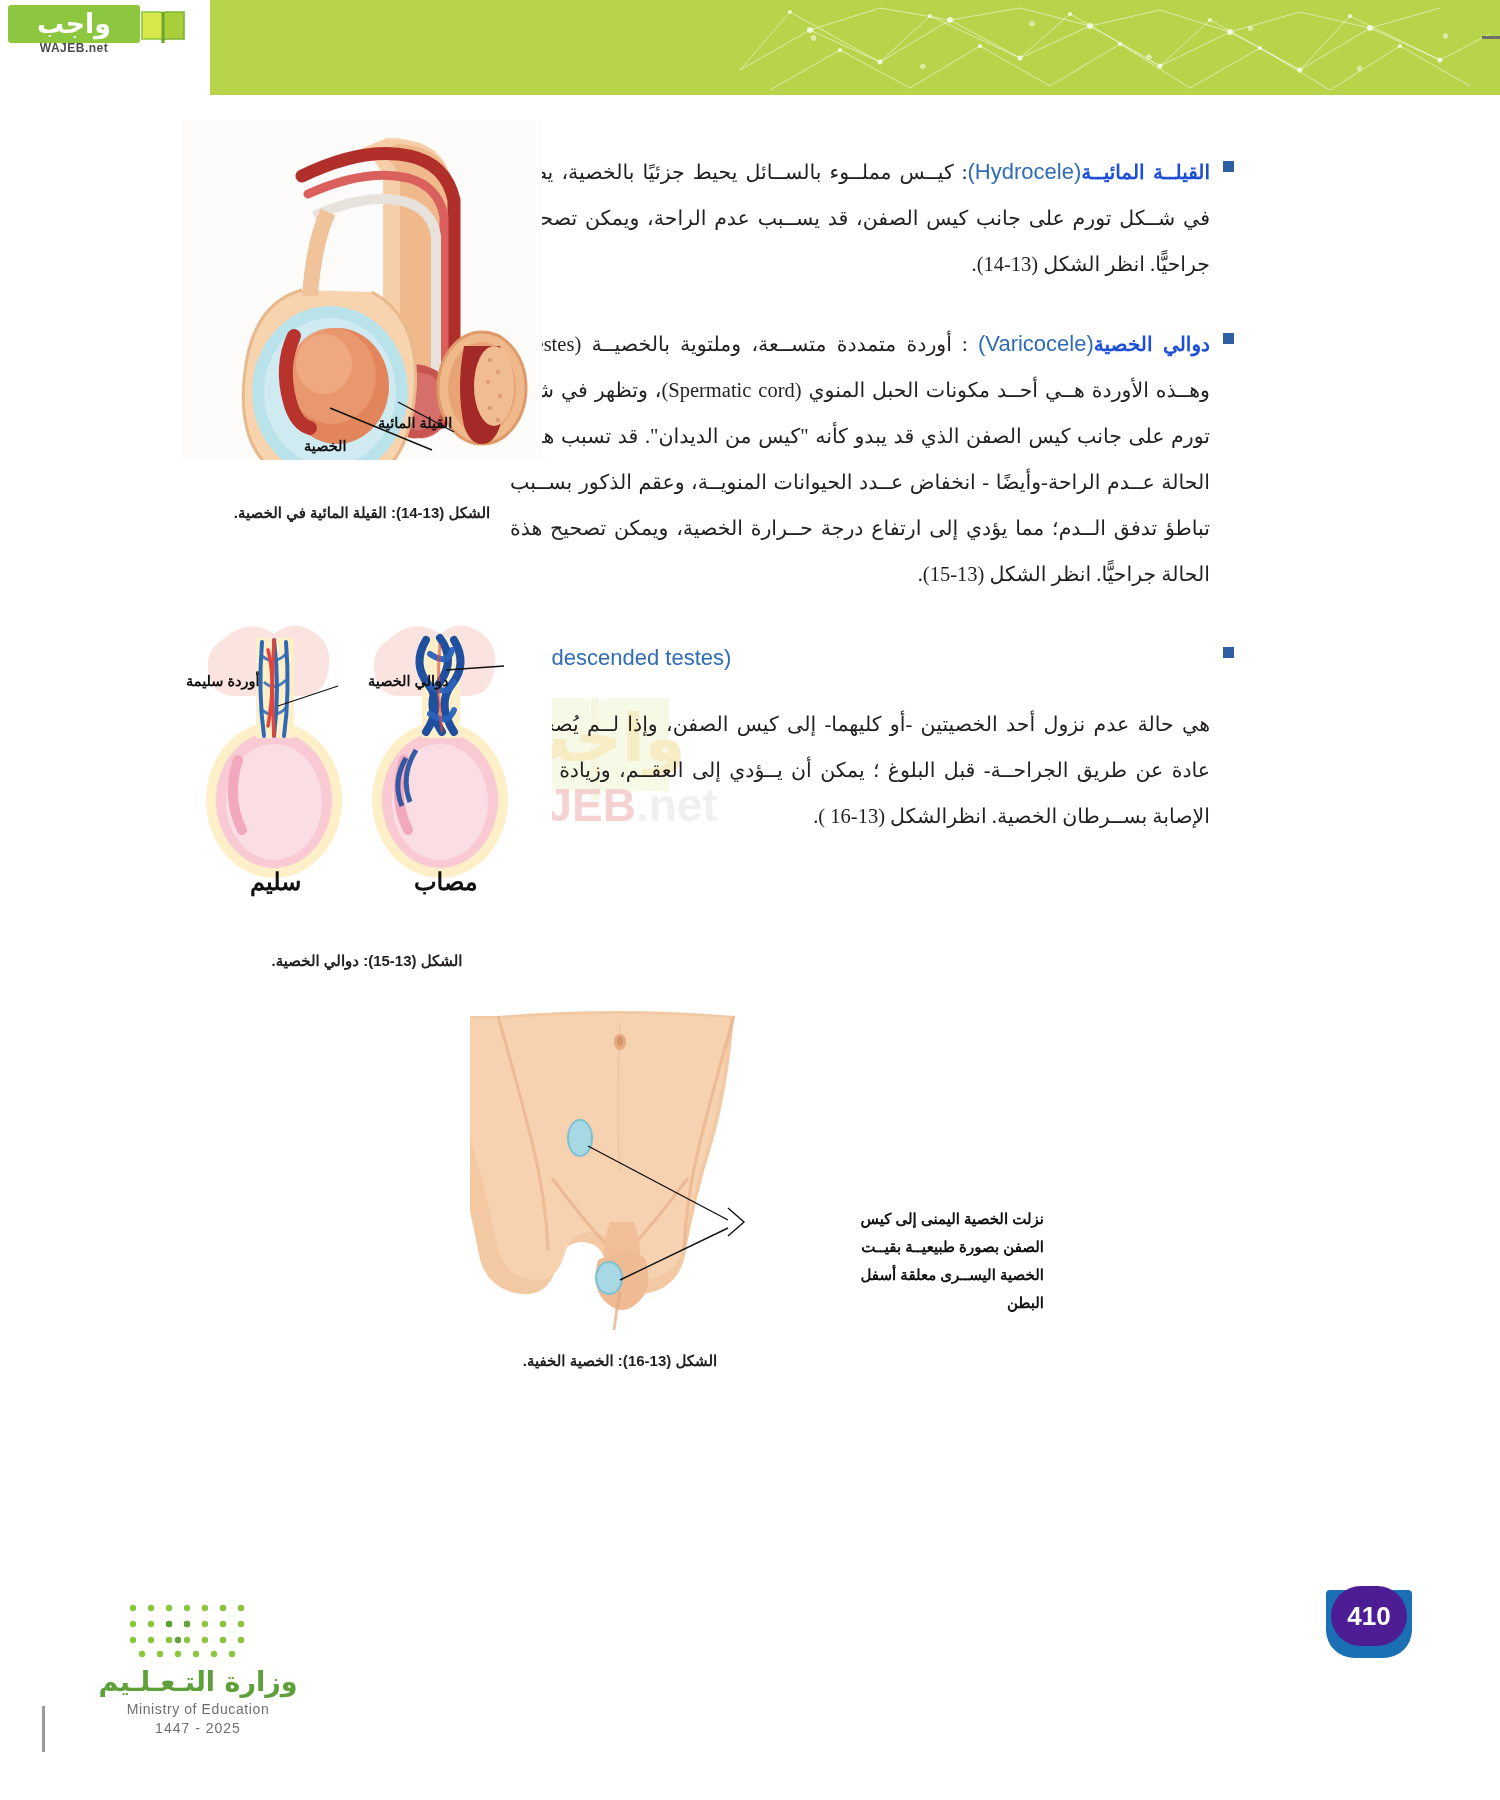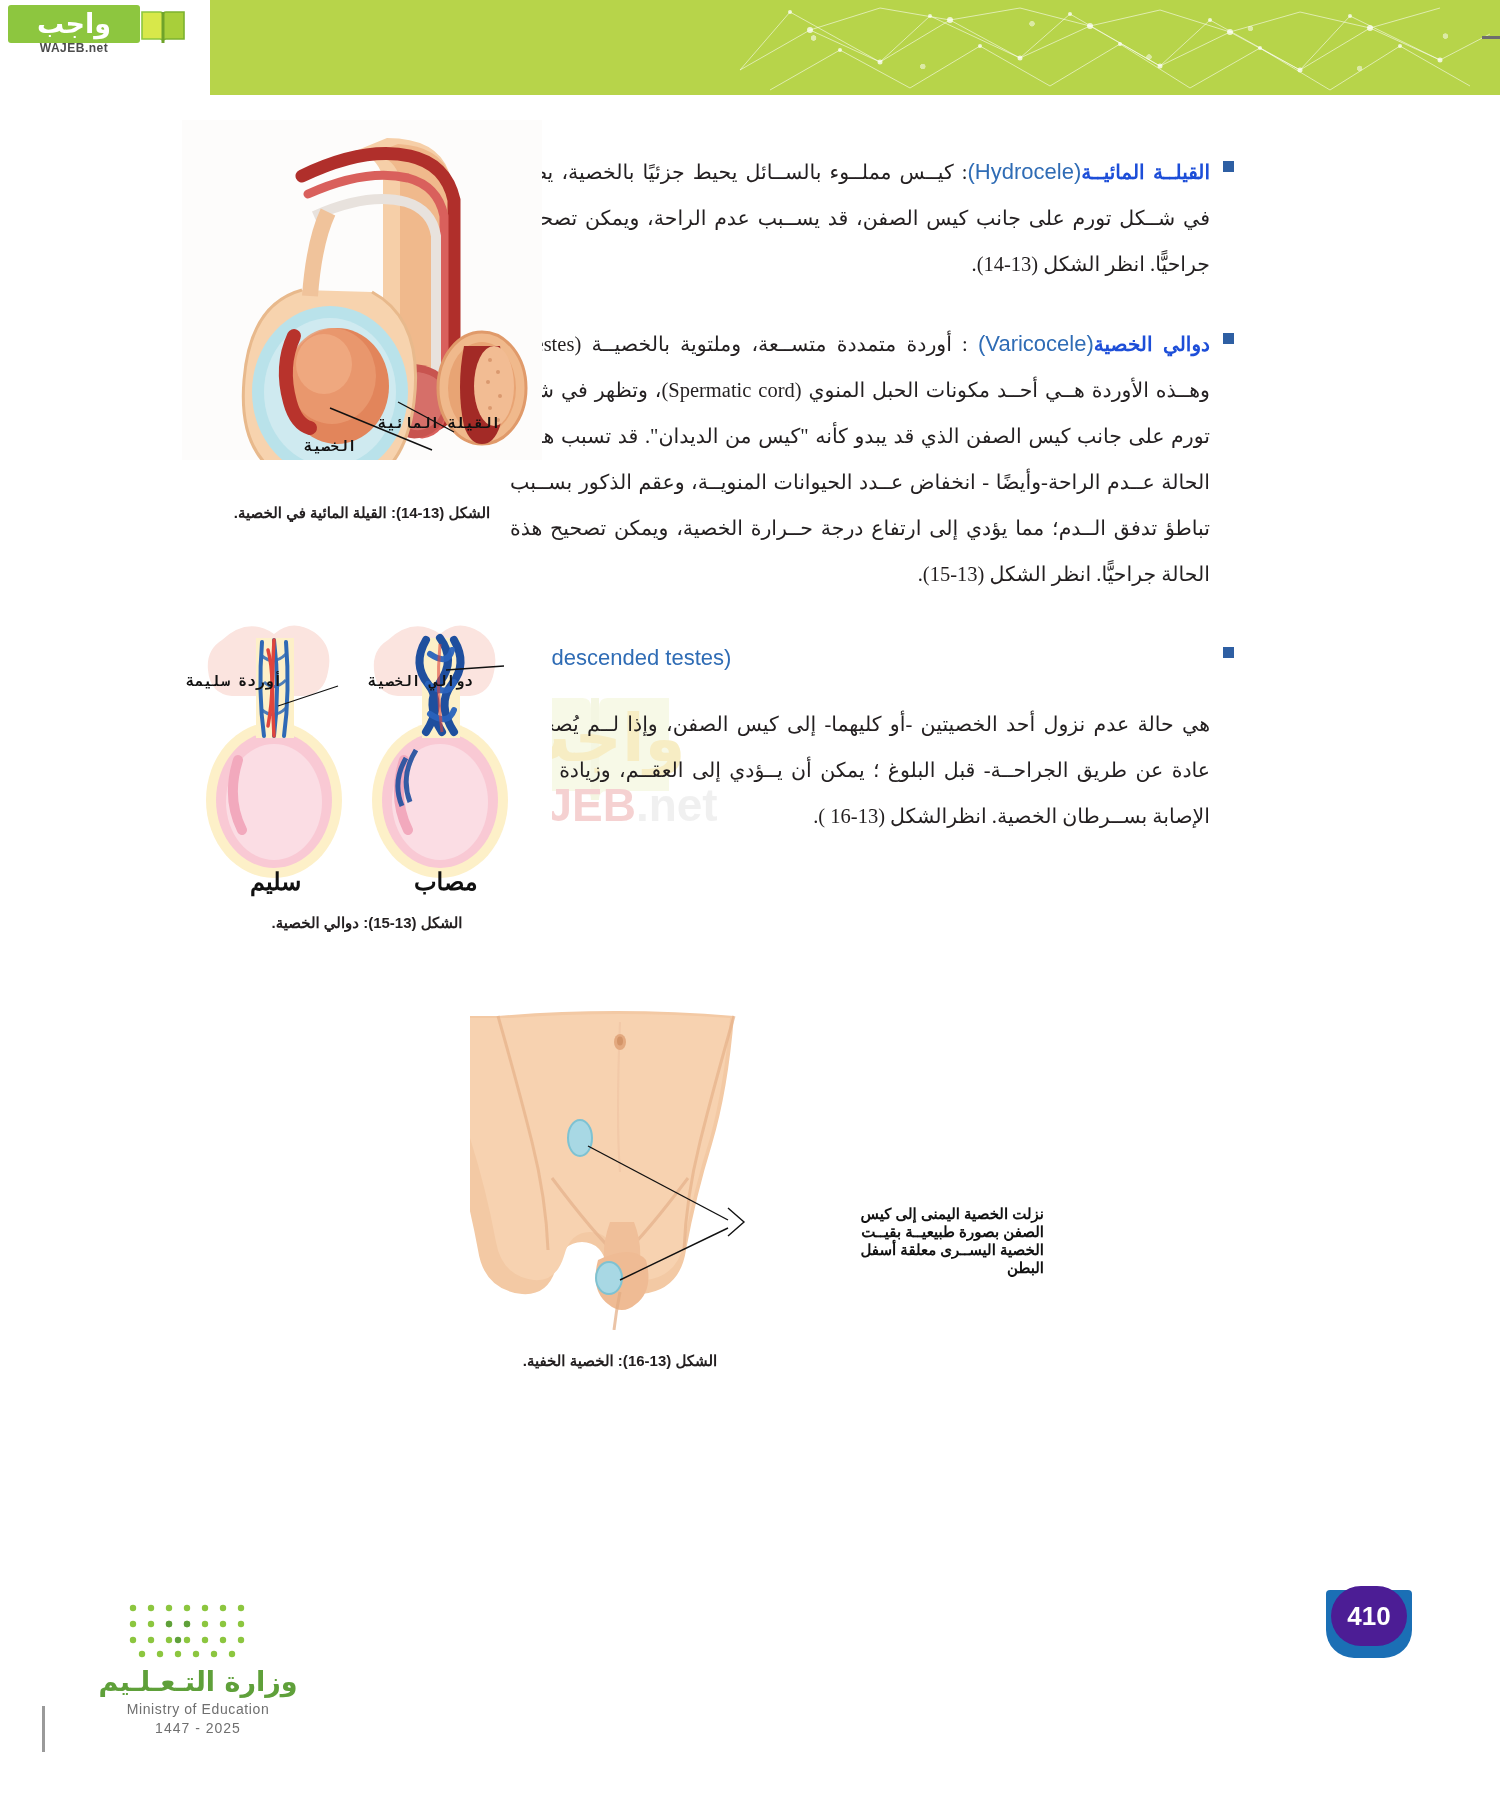--- a/index.html
+++ b/index.html
@@ -106,30 +106,30 @@
 
   
   .fig{position:absolute;}
   .fig-caption{
     font-size:15px;color:#231f20;font-weight:bold;direction:rtl;
     font-family:"Liberation Sans",sans-serif;text-align:center;
   }
   .fig-label{
     position:absolute;font-size:14.5px;font-weight:bold;color:#111;
     direction:rtl;white-space:nowrap;
-    font-family:Liberation Mono, monospace;
+    font-family:Liberation Sans, sans-serif;
   }
   .fig-bigs{
     position:absolute;font-size:24px;font-weight:bold;color:#111;
     direction:rtl;white-space:nowrap;
     font-family:"Liberation Sans",sans-serif;
   }
   .anno{
     position:absolute;font-size:15px;font-weight:bold;color:#111;
-    direction:rtl;text-align:right;line-height:18px;
+    direction:rtl;text-align:right;line-height:28px;
     font-family:"Liberation Sans",sans-serif;
   }
 
   
   .moe{position:absolute;left:78px;top:1600px;width:240px;text-align:center;}
   .moe-dots{position:relative;width:150px;height:60px;margin:0 auto 6px;}
   .moe-name{
     font-size:27px;font-weight:bold;color:#5fa03a;direction:rtl;
     font-family:"DejaVu Sans",sans-serif;letter-spacing:1px;
   }
@@ -356,21 +356,21 @@
 
       <line x1="96" y1="96" x2="156" y2="76" stroke="#111" stroke-width="1.3"></line>
       <line x1="264" y1="60" x2="322" y2="56" stroke="#111" stroke-width="1.3"></line>
     </svg>
 
     <div class="fig-label" style="left:4px;top:63px;">أوردة سليمة</div>
     <div class="fig-label" style="left:186px;top:63px;">دوالي الخصية</div>
     <div class="fig-bigs" style="left:68px;top:258px;">سليم</div>
     <div class="fig-bigs" style="left:232px;top:258px;">مصاب</div>
 
-    <div class="fig-caption" style="width:370px;">الشكل (13-15): دوالي الخصية.</div>
+    <div class="fig-caption" style="margin-top:38px;width:370px;">الشكل (13-15): دوالي الخصية.</div>
   </div>
 
   <div class="fig" style="left:470px;top:1010px;width:300px;">
     <svg width="300" height="320" viewBox="0 0 300 320">
       <rect x="0" y="0" width="300" height="320" fill="#ffffff"></rect>
 
       <path d="M28 6 q118 -10 236 0 q-6 74 -22 128 q-16 52 -26 106 q-6 40 -44 44 q-26 2 -34 -26 q-6 -26 -26 -26 q-20 0 -26 26 q-8 28 -34 26 q-38 -4 -44 -44 q-10 -54 -26 -106 q-16 -54 -22 -128 Z" fill="#f3c9a4"></path>
       <path d="M40 8 q110 -8 220 0 q-6 68 -20 120 q-16 50 -26 104 q-6 34 -38 38 q-22 2 -30 -24 q-6 -24 -26 -24 q-20 0 -26 24 q-8 26 -30 24 q-32 -4 -38 -38 q-10 -54 -26 -104 q-14 -52 -20 -120 Z" fill="#f7d2b0"></path>
 
       <path d="M28 6 q20 70 34 126 q14 56 16 108" stroke="#e5b089" stroke-width="3" fill="none" opacity=".7"></path>

